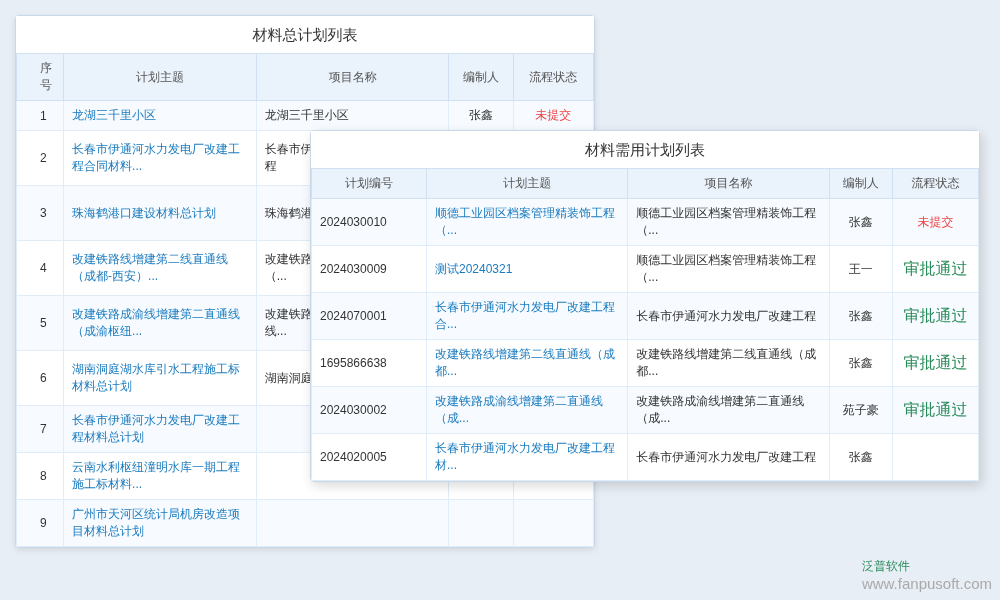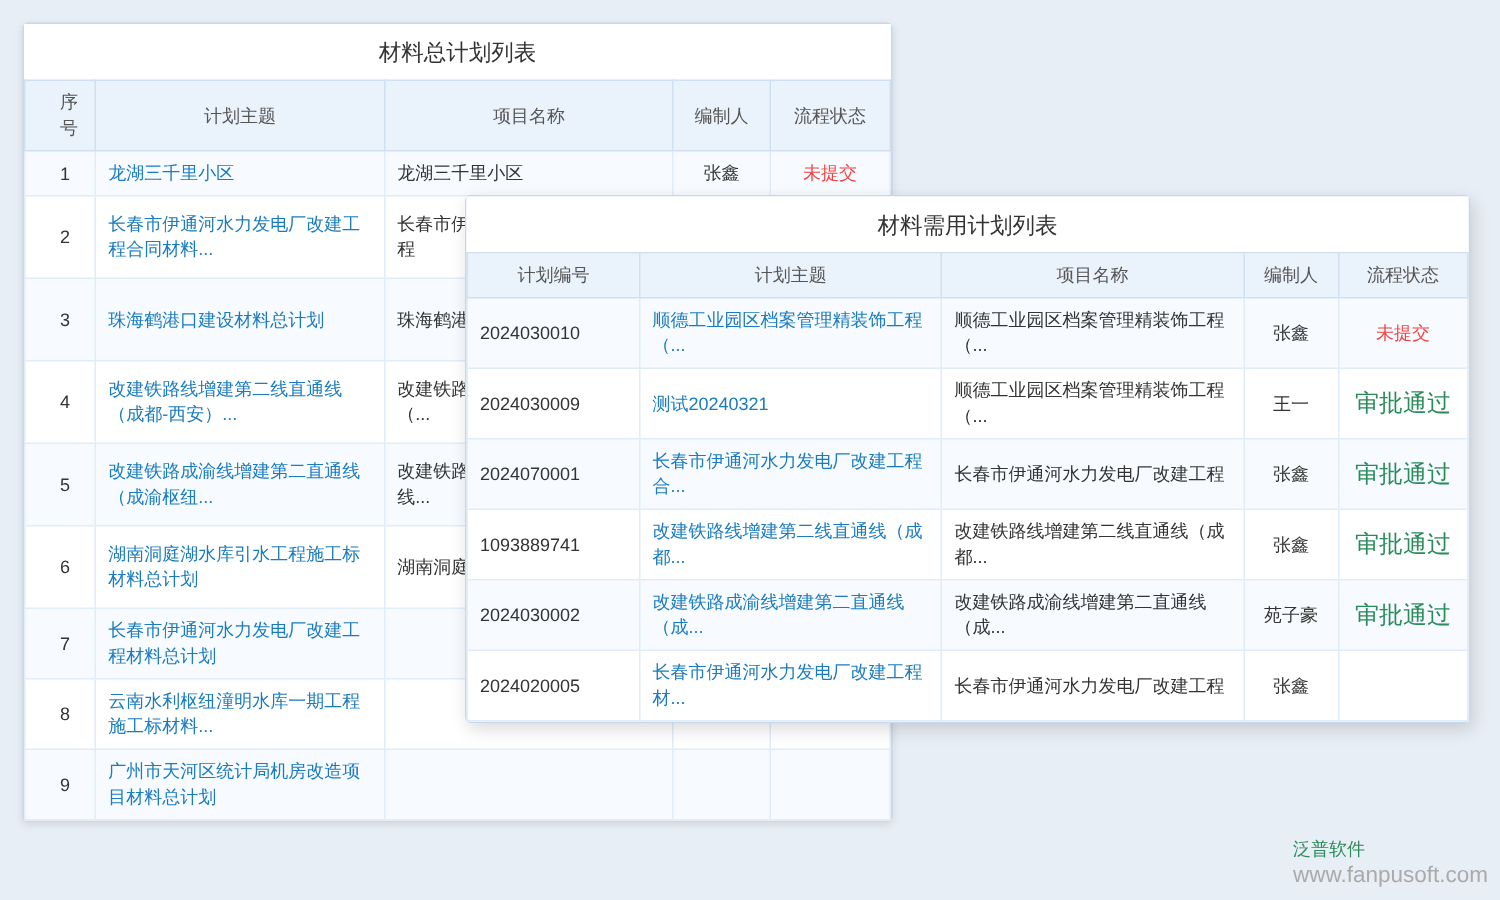--- a/index.html
+++ b/index.html
@@ -225,21 +225,21 @@
       <td class="col-status2"><span class="status-approved">审批通过</span></td>
     </tr>
         <tr>
       <td class="col-plan-code">2024070001</td>
       <td class="col-plan-theme2"><span class="link-text">长春市伊通河水力发电厂改建工程合...</span></td>
       <td class="col-project-name2">长春市伊通河水力发电厂改建工程</td>
       <td class="col-editor2">张鑫</td>
       <td class="col-status2"><span class="status-approved">审批通过</span></td>
     </tr>
         <tr>
-      <td class="col-plan-code">1093889741</td>
+      <td class="col-plan-code">1695866638</td>
       <td class="col-plan-theme2"><span class="link-text">改建铁路线增建第二线直通线（成都...</span></td>
       <td class="col-project-name2">改建铁路线增建第二线直通线（成都...</td>
       <td class="col-editor2">张鑫</td>
       <td class="col-status2"><span class="status-approved">审批通过</span></td>
     </tr>
         <tr>
       <td class="col-plan-code">2024030002</td>
       <td class="col-plan-theme2"><span class="link-text">改建铁路成渝线增建第二直通线（成...</span></td>
       <td class="col-project-name2">改建铁路成渝线增建第二直通线（成...</td>
       <td class="col-editor2">苑子豪</td>

